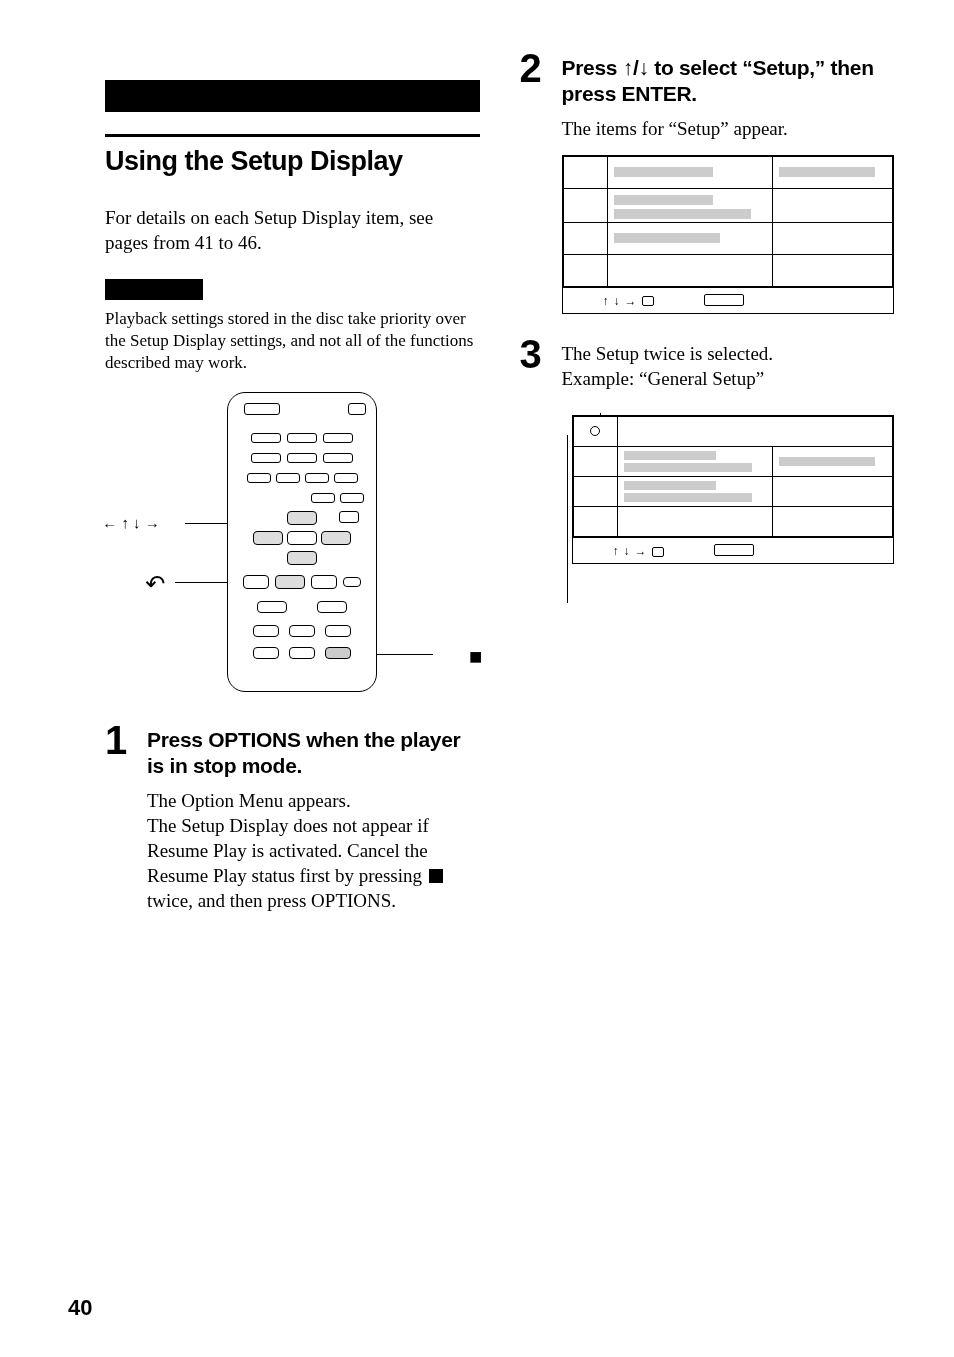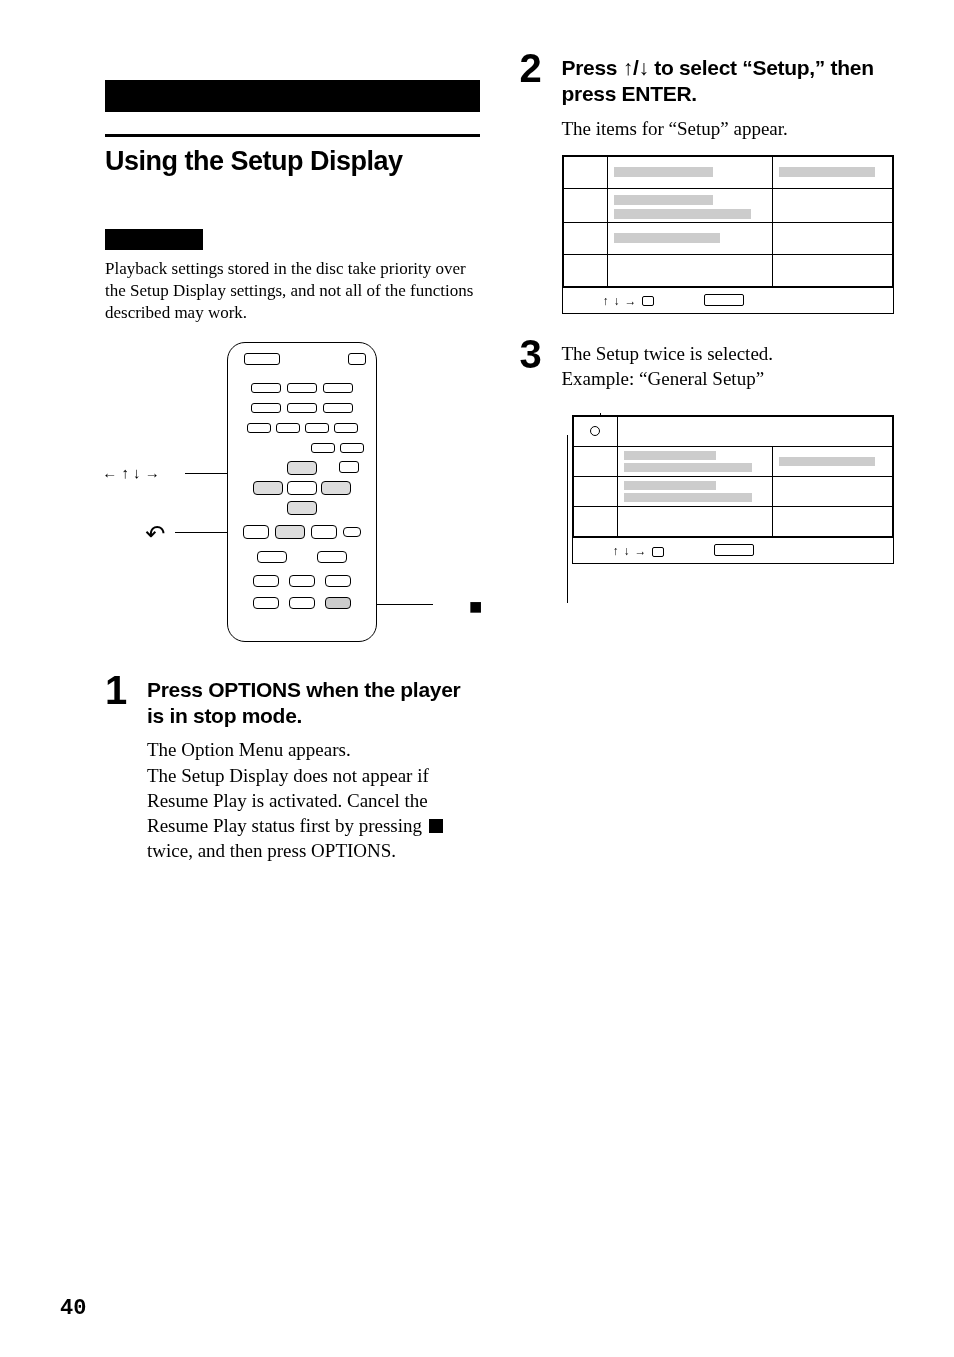--- a/index.html
+++ b/index.html
@@ -196,38 +196,39 @@
   .gs-table td { border:1px solid #000; height:30px;}
   .gs-table td.ic { width:44px;}
   .gs-table td.mn { padding:3px 6px;}
   .gs-table td.mn .b1{height:9px;background:#ccc;width:65%;margin-bottom:3px;}
   .gs-table td.mn .b2{height:9px;background:#ccc;width:90%;}
   .gs-table td.vc{ width:120px; padding:3px 6px;}
   .gs-table td.vc .b1{height:9px;background:#ccc;width:90%;}
 
   .page-num {
     position: absolute;
-    left: 60px;
+    left: 68px;
     bottom: 36px;
-    font-family: Liberation Mono, monospace;
+    font-family: Liberation Sans, sans-serif;
     font-weight: 900;
     font-size: 22px;
   }
 </style>
 </head>
 <body>
 
 <div class="page">
 
   <div class="col col-left">
     <div class="chapter-bar"></div>
     <div class="thin-bar"></div>
     <h1 class="chapter-title">Using the Setup Display</h1>
 
     <div class="para-block">
+      <p class="body">For details on each Setup Display item, see pages from 41 to 46.</p>
     </div>
 
     <div class="note-label-box"></div>
     <p class="note-text">Playback settings stored in the disc take priority over the Setup Display settings, and not all of the functions described may work.</p>
 
     
     <div class="remote-wrap">
       <span class="anno l1">← ↑ ↓ →</span>
       <span class="anno l2">↶</span>
       <span class="anno r1">■</span>

